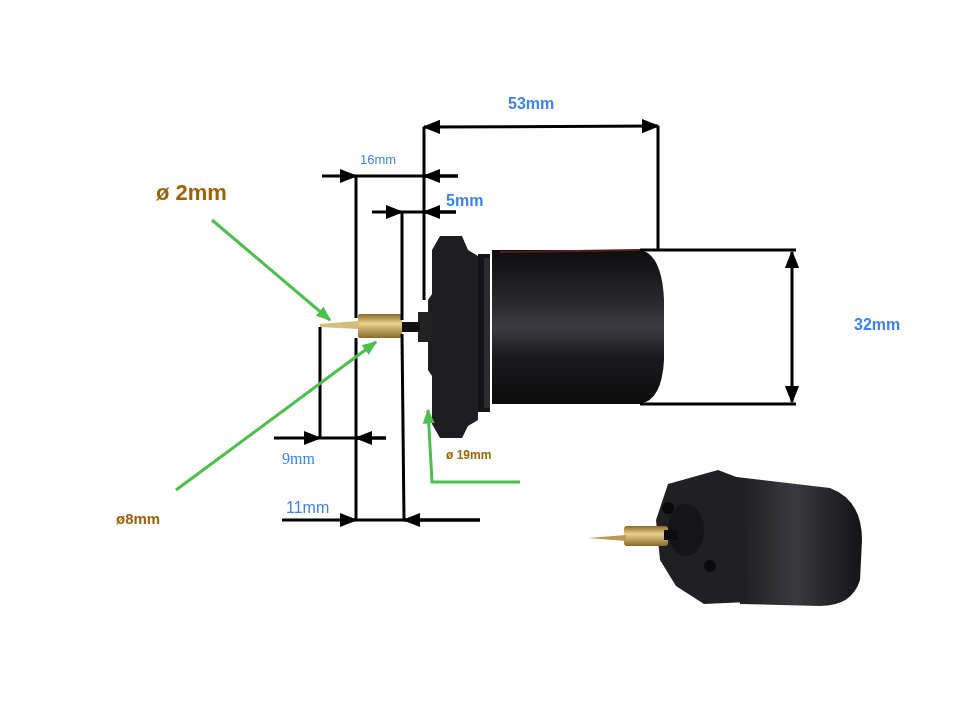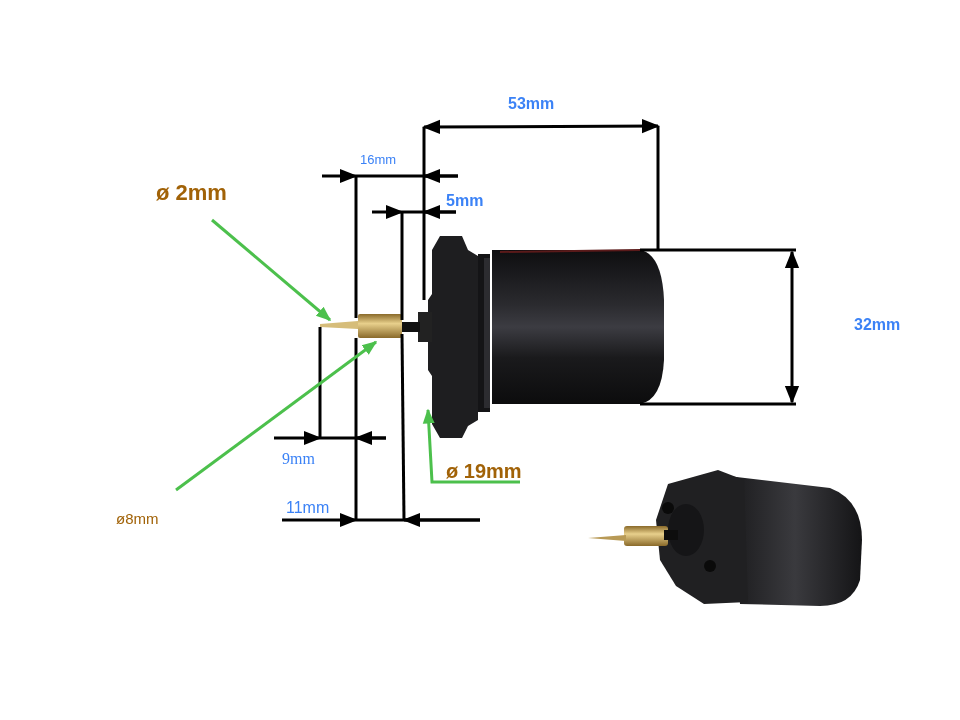--- a/index.html
+++ b/index.html
@@ -108,14 +108,14 @@
 </svg>
 
 <div class="lbl blue" style="left:508px;top:95px;font-size:16px;">53mm</div>
 <div class="lbl blue" style="left:806px;top:316px;font-size:16px;margin-left:48px;">32mm</div>
 <div class="lbl blue" style="left:360px;top:152px;font-size:13px;font-weight:normal;">16mm</div>
 <div class="lbl blue" style="left:446px;top:192px;font-size:16px;font-weight:bold;">5mm</div>
 <div class="lbl blue" style="left:282px;top:450px;font-size:16px;font-weight:normal;font-family:Liberation Serif, serif;">9mm</div>
 <div class="lbl blue" style="left:286px;top:499px;font-size:16px;font-weight:normal;">11mm</div>
 
 <div class="lbl red" style="left:156px;top:180px;font-size:22px;">ø 2mm</div>
-<div class="lbl red" style="left:116px;top:510px;font-size:15px;font-weight:normal;">ø8mm</div>
-<div class="lbl red" style="left:446px;top:460px;font-size:20px;">ø 19mm</div>
+<div class="lbl red" style="left:116px;top:510px;font-size:15px;font-weight:bold;">ø8mm</div>
+<div class="lbl red" style="left:446px;top:448px;font-size:12px;">ø 19mm</div>
 
 </body></html>

